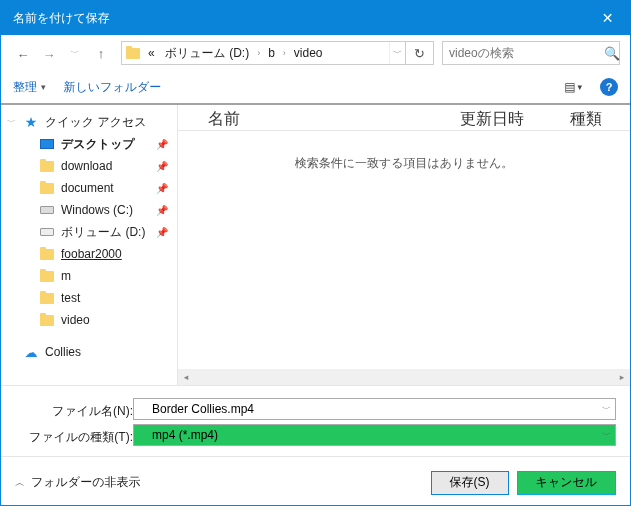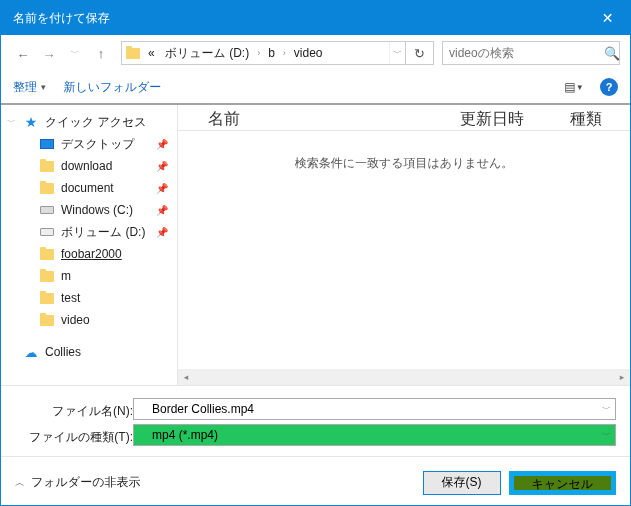--- a/index.html
+++ b/index.html
@@ -65,21 +65,21 @@
 .formarea { padding: 8px 14px 4px 14px; border-top: 1px solid #e6e6e6; }
 .formrow { display: flex; align-items: flex-end; height: 26px; }
 .formrow label { width: 118px; text-align: right; font-size: 12px; color: #222; }
 .formrow .combo { flex: 1; height: 22px; border: 1px solid #aaa; background: #fff; display: flex; align-items: center; padding: 0 18px; font-size: 12px; position: relative; }
 .formrow .combo.gray { background: #22c55e; }
 .formrow .combo .dd { position: absolute; right: 4px; font-size: 9px; color: #555; }
 
 .bottombar { height: 52px; display: flex; align-items: center; padding: 0 14px; gap: 8px; border-top: 1px solid #e6e6e6; margin-top: 6px; }
 .bottombar .hide { display: flex; align-items: center; gap: 6px; font-size: 12px; color: #222; }
 .bottombar .spacer { flex: 1; }
-.bottombar button { height: 24px; padding: 0 18px; font-size: 12px; border: 5px solid #0ea5e9; background: #4d7c0f; }
+.bottombar button { height: 24px; padding: 0 18px; font-size: 12px; border: 1px solid #0ea5e9; background: #22c55e; }
 .bottombar button.primary { border: 1px solid #0a84d8; background: #e8e8e8; }
 </style>
 </head>
 <body>
 
 <div class="titlebar">
   <span>名前を付けて保存</span>
   <div class="spacer"></div>
   <div class="close">✕</div>
 </div>
@@ -127,21 +127,21 @@
 </div>
 
 <div class="midarea">
   <div class="sidebar">
     <div class="side-item group">
       <span class="chev">﹀</span>
       <span class="ic ic-star">★</span>
       <span>クイック アクセス</span>
     </div>
     <div id="side-items">
-        <div class="side-item" style="padding-left: 38px;">
+        <div class="side-item" style="padding-left: 38px; font-weight: bold;">
           <span class="ic">
             <div class="ic-desktop"></div>
           </span>
           <span>デスクトップ</span>
           <span class="pin">📌</span>
         </div>
         <div class="side-item" style="padding-left: 38px;">
           <span class="ic">
             <div class="ic-folder"></div>
           </span>

